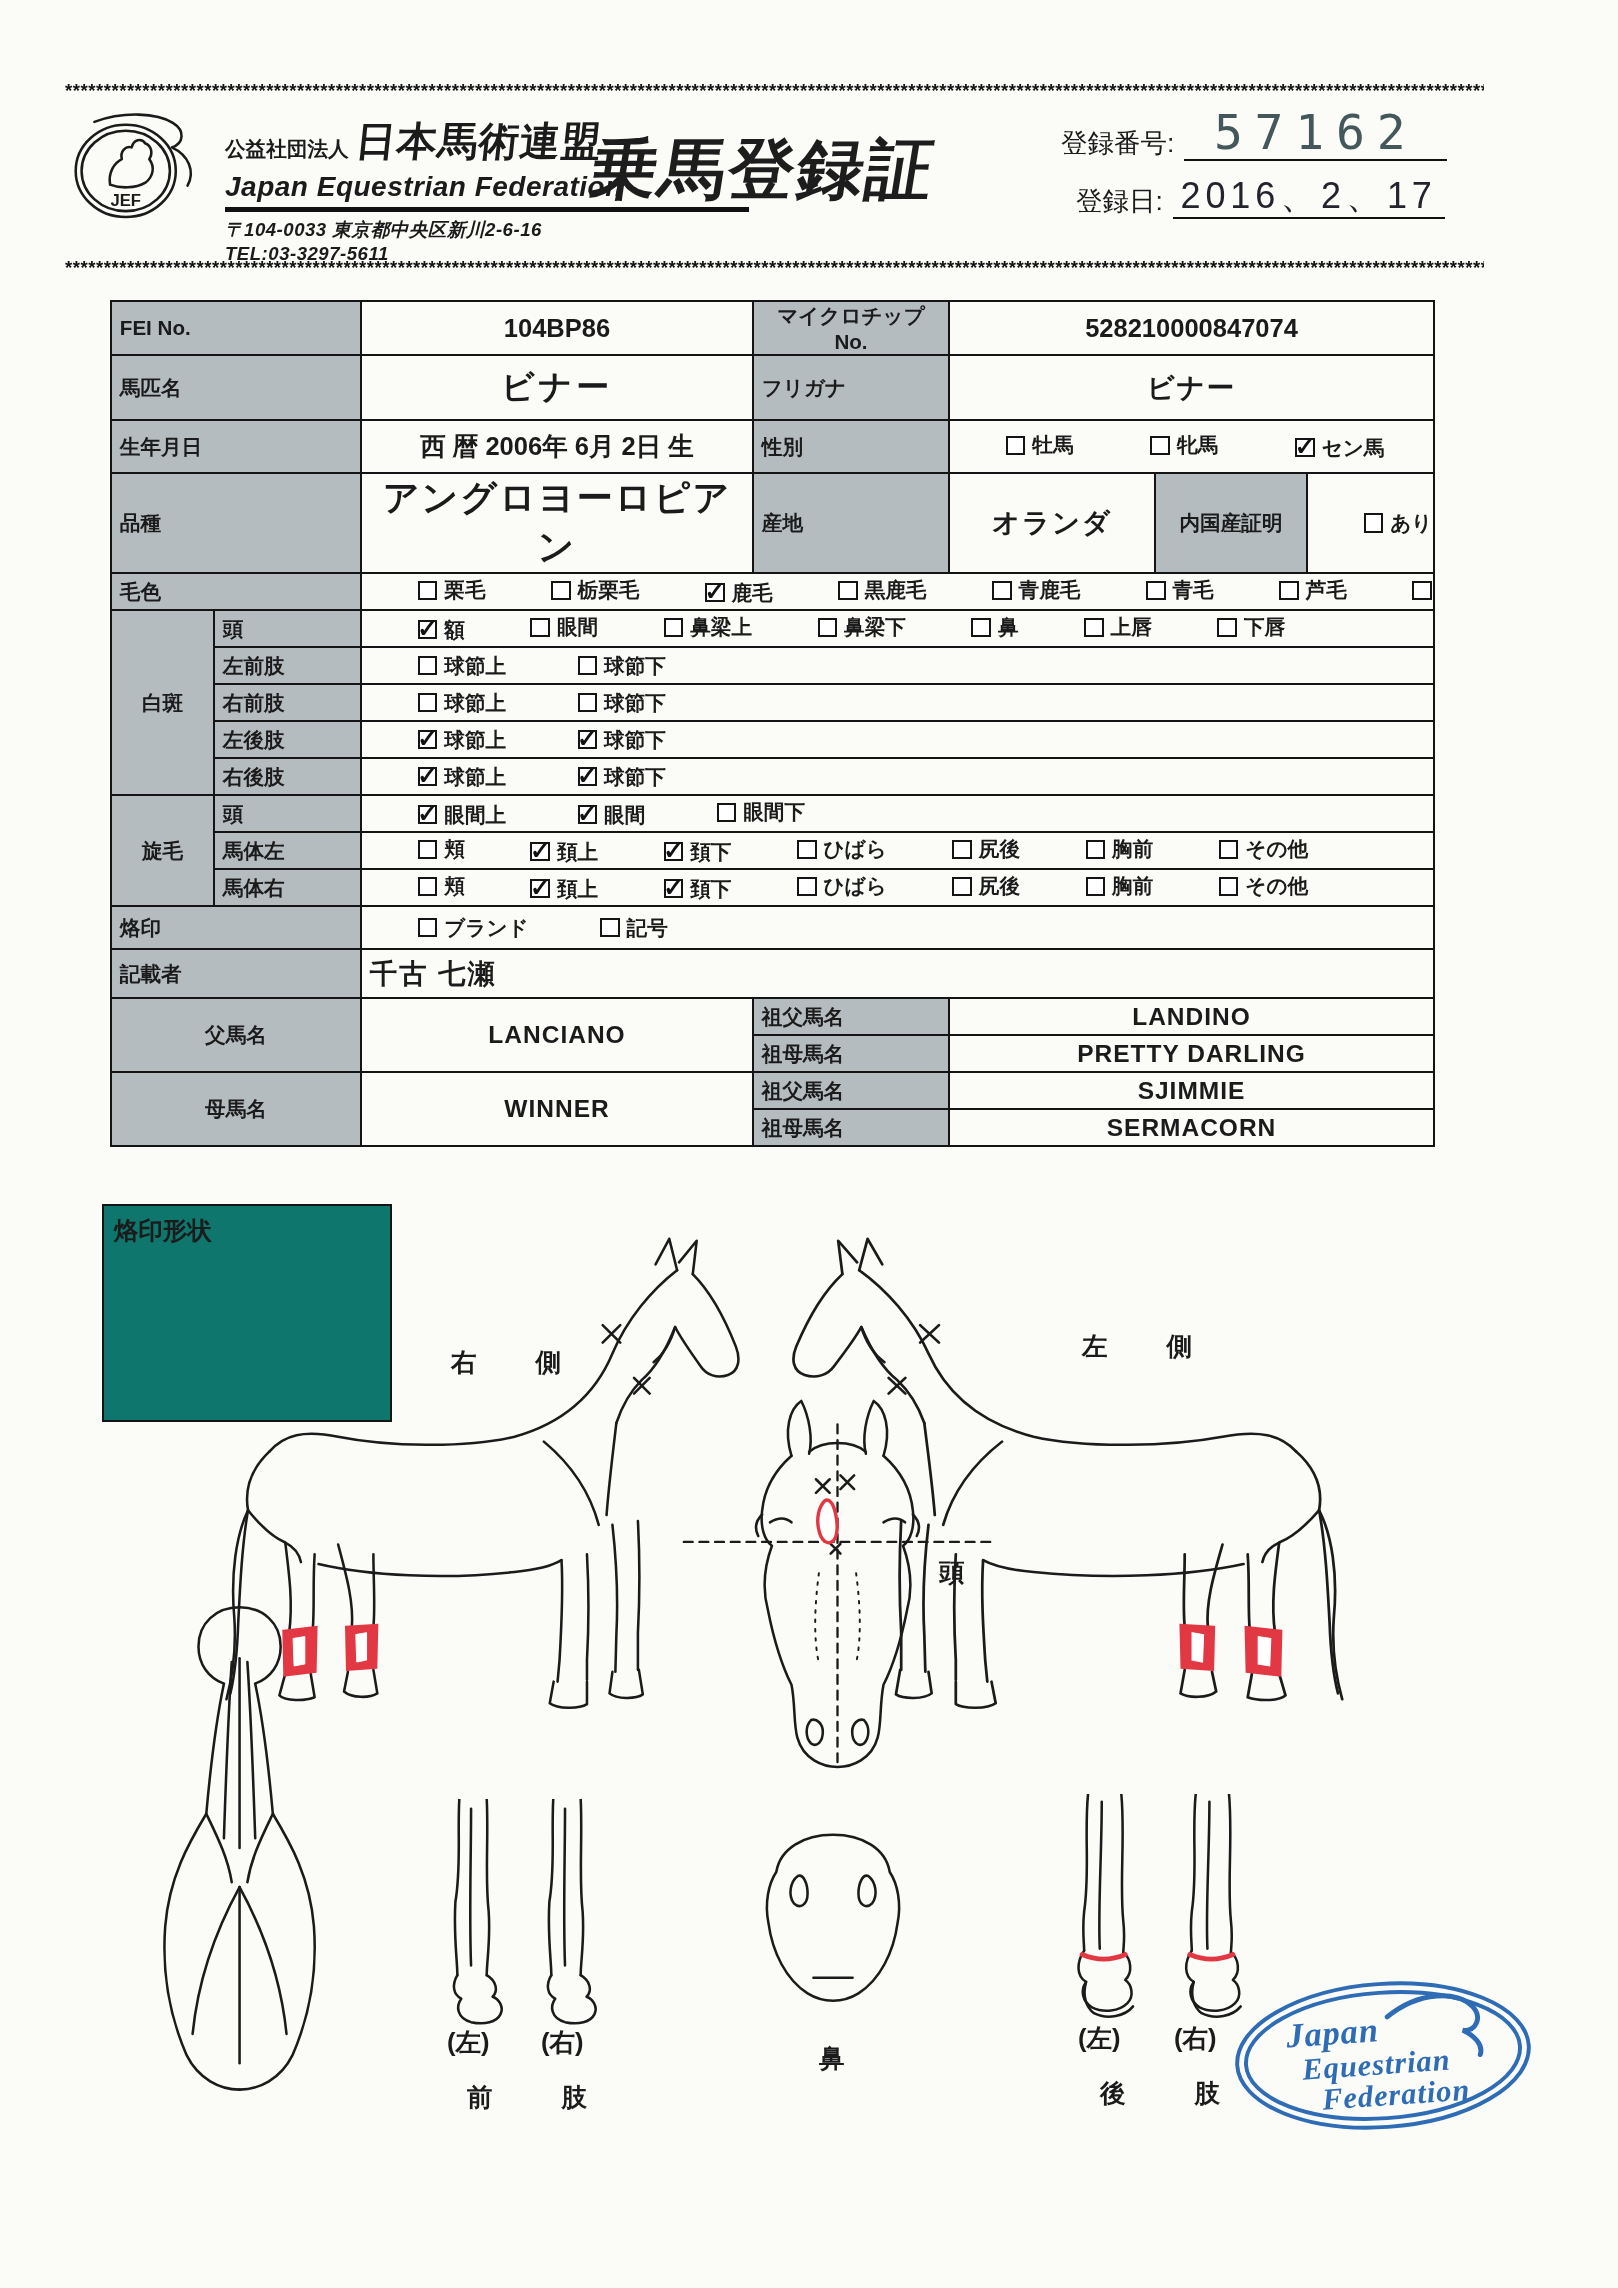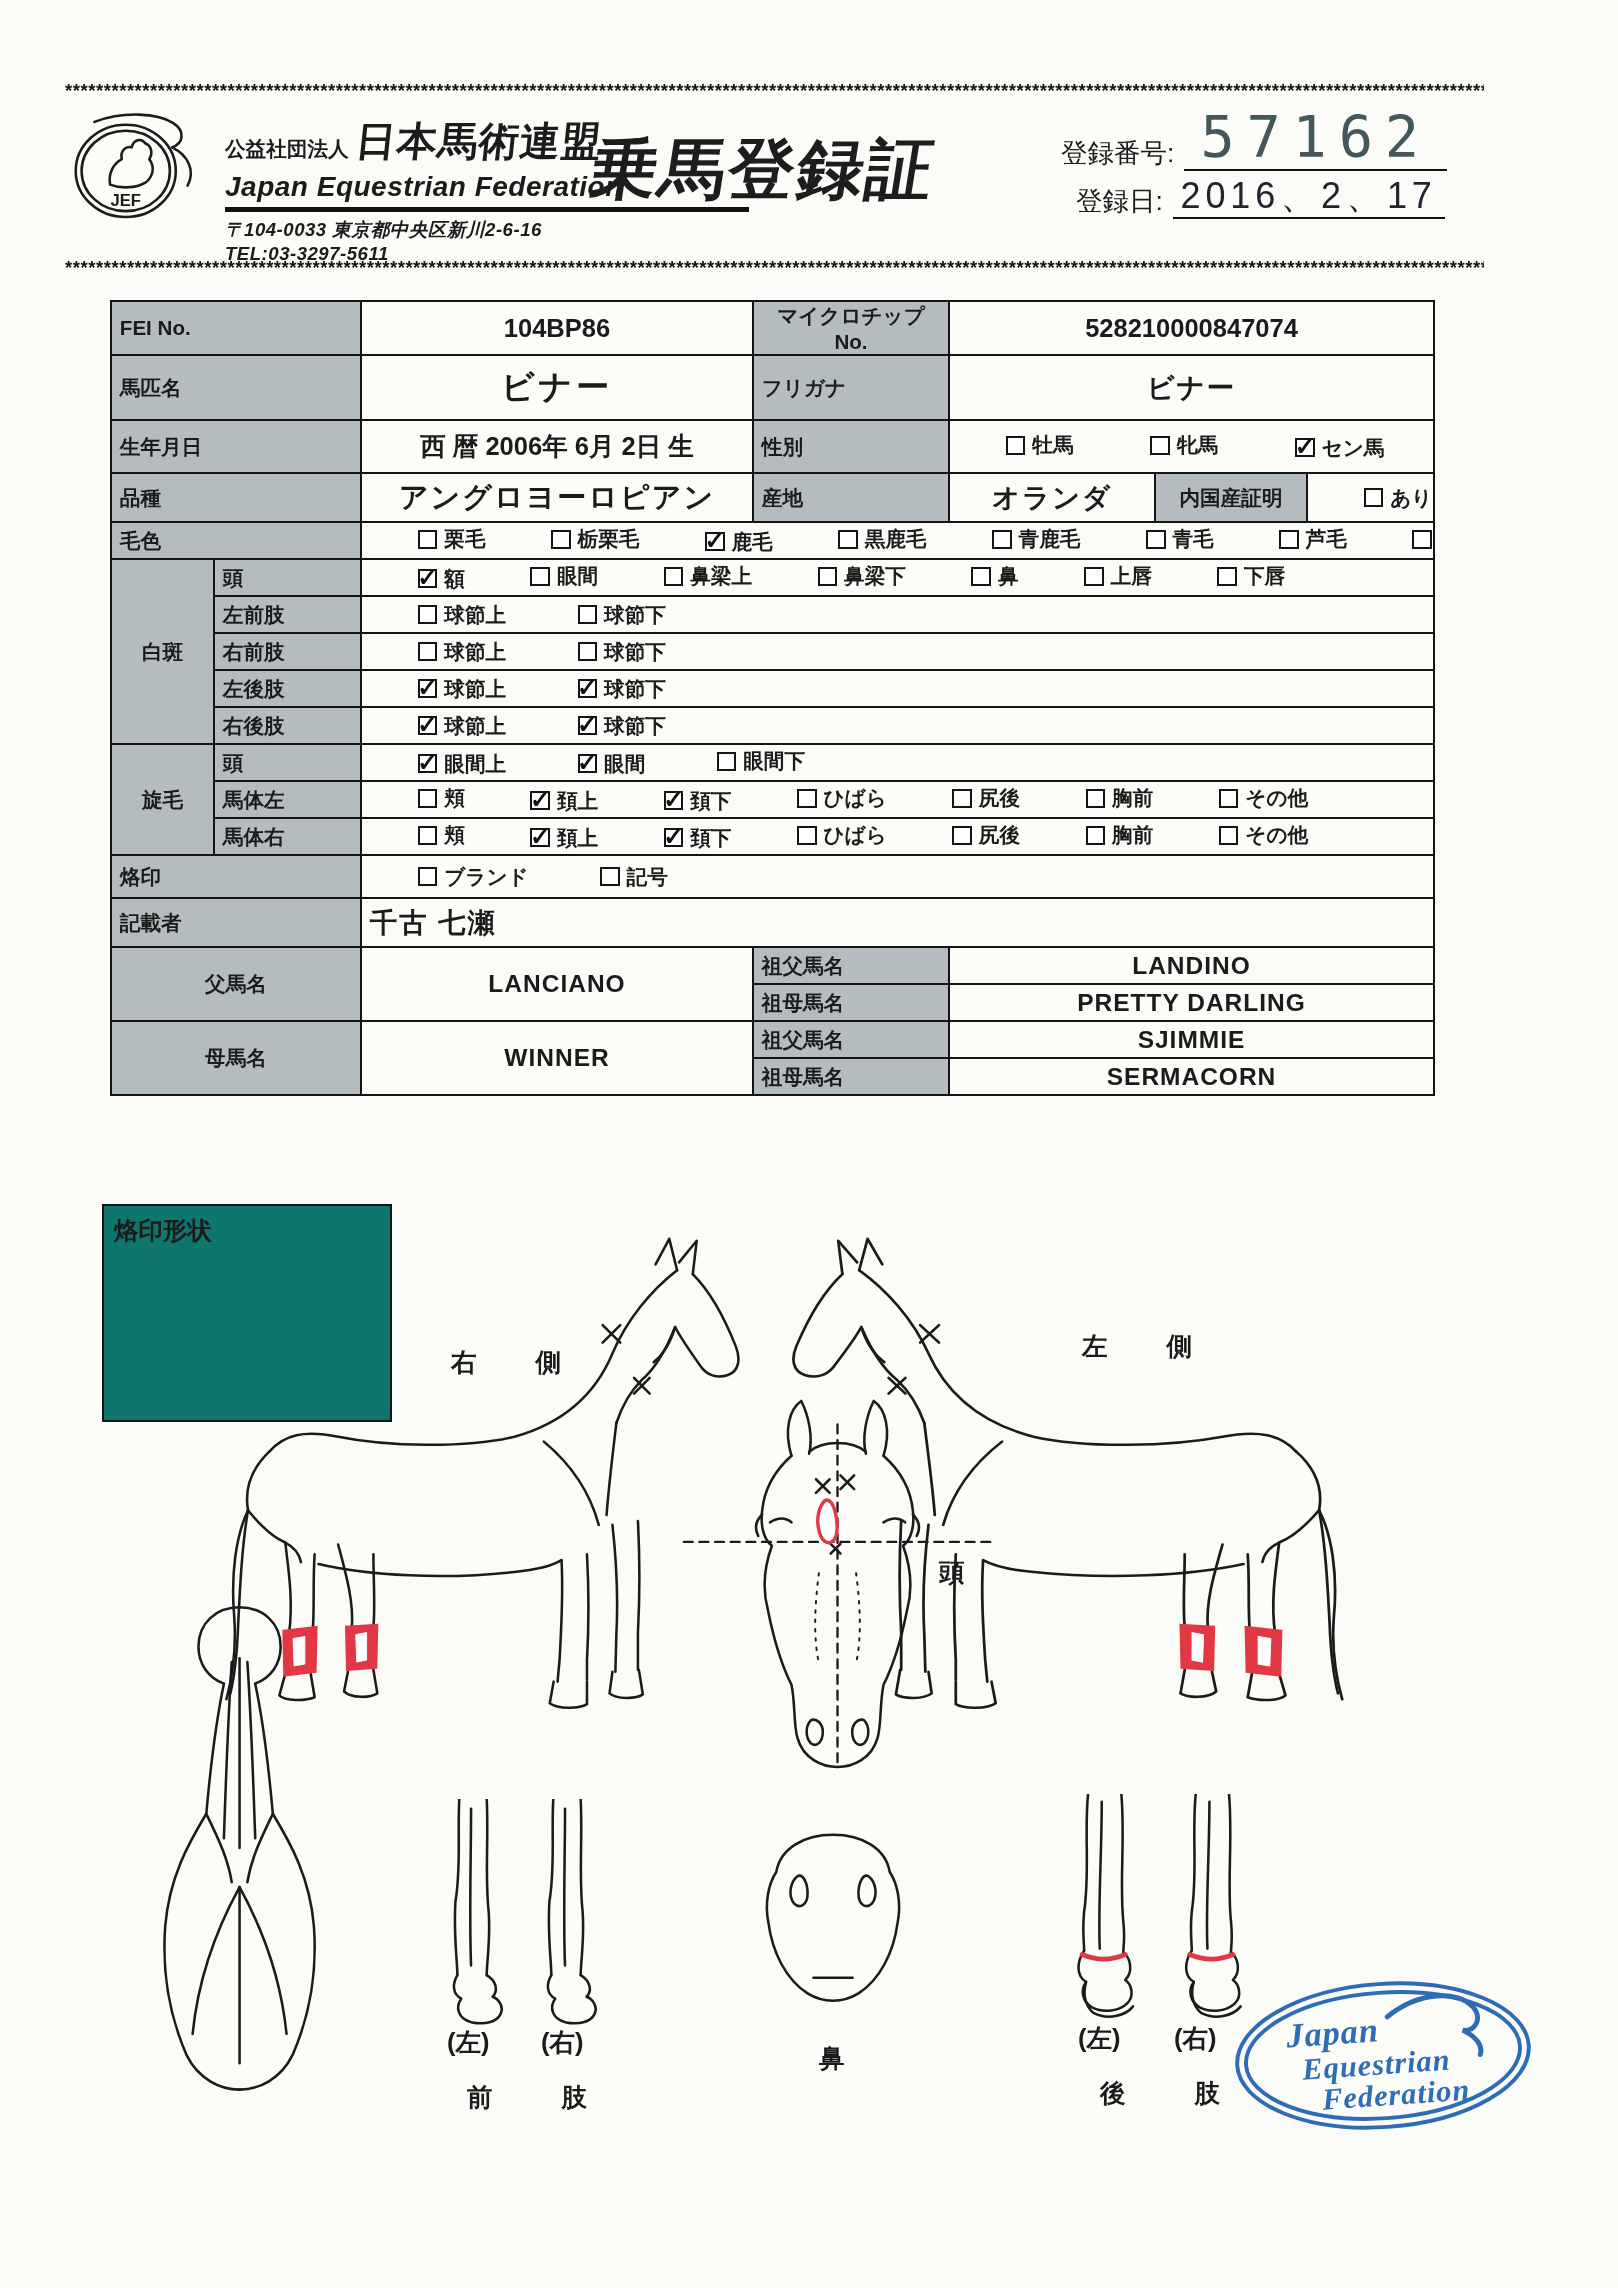--- a/index.html
+++ b/index.html
@@ -25,34 +25,34 @@
   .org-type{font-size:20.6px;font-weight:bold;padding-bottom:5.9px;}
   .org-name{font-size:40px;font-weight:900;letter-spacing:1px;transform:skewX(-6deg);}
   .org-en{font-size:28px;font-style:italic;font-weight:bold;margin-top:2px;letter-spacing:0.5px;}
   .org-bar{width:524px;height:4.9px;background:#111;margin:3.9px 0 4.9px 0;}
   .org-addr,.org-tel{font-size:18.6px;font-style:italic;font-weight:bold;letter-spacing:0.5px;}
   .doc-title{position:absolute;left:584px;top:125px;font-size:66px;font-weight:900;
     letter-spacing:2.9px;transform:skewX(-9deg);transform-origin:left bottom;color:#1d1d1d;}
   .reg-row{position:absolute;display:flex;align-items:flex-end;}
   .reg-label{font-size:26.5px;font-weight:normal;}
   .reg-no-field{width:263px;border-bottom:2.9px solid #111;text-align:center;
-    font-family:"DejaVu Sans Mono",monospace;font-size:57px;letter-spacing:11.8px;
+    font-family:"DejaVu Sans Mono",monospace;font-size:48px;letter-spacing:11.8px;
     color:var(--stampink);margin-left:9.8px;line-height:1.1;}
   .reg-date-field{width:272px;border-bottom:2.9px solid #111;text-align:center;
     font-size:36px;color:#23232d;margin-left:9.8px;letter-spacing:4.9px;line-height:1.2;}
   
   table.main{position:absolute;left:98px;top:300px;width:1325px;border-collapse:collapse;table-layout:fixed;margin-left:12px;}
   table.main td{border:2px solid #141414;vertical-align:middle;padding:0 7.8px;overflow:hidden;}
   td.gray{background:var(--gray);font-weight:bold;font-size:20.6px;}
   td.lab{padding-left:9.8px;}
   td.labc{text-align:center;padding:0 2px;}
   td.val{text-align:center;font-weight:bold;}
   .v26{font-size:25.5px;}
   .v34{font-size:33px;letter-spacing:3.9px;}
-  .v30{font-size:29px;letter-spacing:2px;}
+  .v30{font-size:36px;letter-spacing:2px;}
   .v28{font-size:27.4px;letter-spacing:2px;}
   .v25{font-size:24.5px;letter-spacing:1px;}
   td.lft{text-align:left;padding-left:13.7px;}
   td.cbrow{padding-left:9.8px;white-space:nowrap;}
   .cbi{display:inline-flex;align-items:center;margin-right:23.5px;font-weight:bold;font-size:20.6px;padding-left:48px;}
   .g30 .cbi{margin-right:29px;}
   .g18 .cbi{margin-right:17.6px;}
   .cb-box{width:19.6px;height:19.6px;border:2.5px solid #141414;margin-right:6.9px;
     display:inline-flex;align-items:center;justify-content:center;background:#fff;
     font-size:24.5px;line-height:1;font-weight:bold;color:#111;flex:none;}

